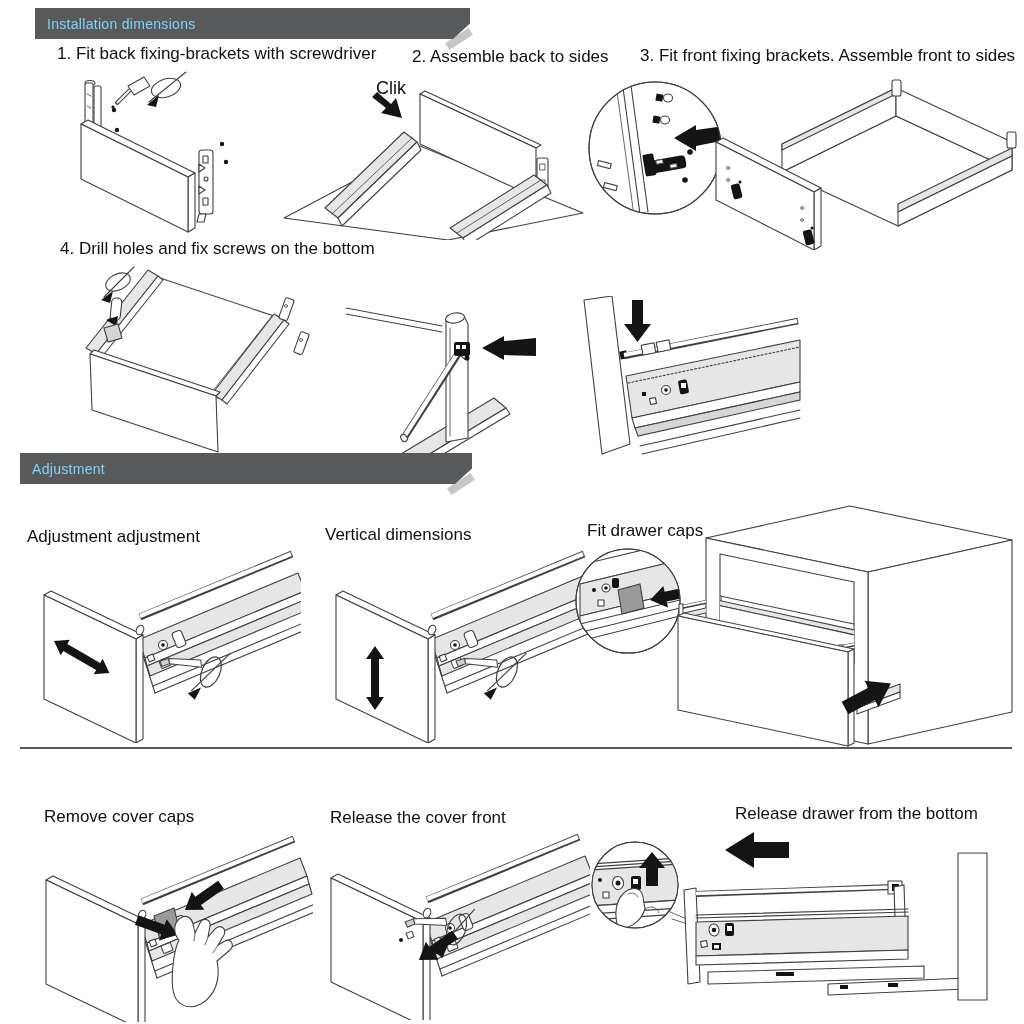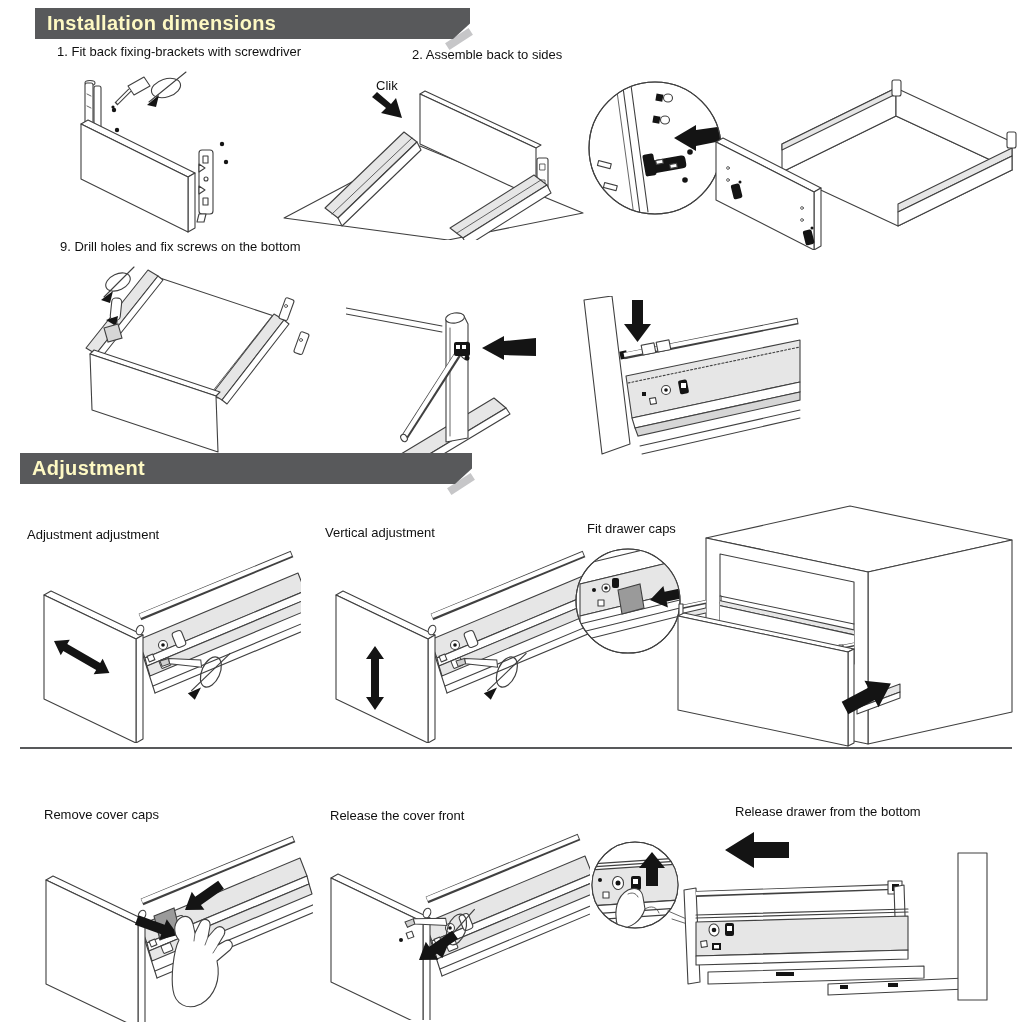--- a/index.html
+++ b/index.html
@@ -1,23 +1,23 @@
 <!DOCTYPE html>
 <html><head>
 <meta charset="utf-8">
 <style>
 *{margin:0;padding:0;box-sizing:border-box}
 html,body{background:#fff}
 .page{position:relative;width:1024px;height:1024px;background:#fff;font-family:"Liberation Sans",sans-serif;overflow:hidden}
 .banner{position:absolute;height:31px}
 .banner .fold{position:absolute;right:-3px;bottom:-4px;width:28px;height:8px;background:#c6c6c8;transform:rotate(-33deg)}
 .banner .bar{position:absolute;inset:0;background:#58595b;clip-path:polygon(0 0,100% 0,100% 50%,calc(100% - 17px) 100%,0 100%);display:flex;align-items:center;padding-left:12px}
-.banner .bar span{color:#fef9c3;font-size:20px;font-weight:700;letter-spacing:.3px}
-.cap{position:absolute;font-size:13px;color:#101010;white-space:nowrap}
-.cap.clik{font-size:13px}
+.banner .bar span{color:#7dd3fc;font-size:14px;font-weight:400;letter-spacing:.3px}
+.cap{position:absolute;font-size:17px;color:#101010;white-space:nowrap}
+.cap.clik{font-size:18px}
 .cap.small{font-size:9.5px;color:#222}
 .rule{position:absolute;background:#58595b}
 .fig{position:absolute}
 .ln{fill:none;stroke:#404040;stroke-width:1.1;stroke-linecap:round;stroke-linejoin:round}
 .thin{stroke-width:.8}
 .wh{fill:#fff;stroke:#404040;stroke-width:1.1;stroke-linejoin:round}
 .gy{fill:#e6e6e6;stroke:#404040;stroke-width:1.1;stroke-linejoin:round}
 .g2{fill:#d6d6d6;stroke:#404040;stroke-width:1.1}
 .blk{fill:#141414;stroke:none}
 .cpp{fill:#9a9a9a;stroke:#404040;stroke-width:1.1}
@@ -68,21 +68,22 @@
   
   <div class="banner" style="left:35px;top:8px;width:435px">
     <span class="fold"></span>
     <span class="bar">
         <span>Installation dimensions</span>
       </span>
   </div>
 
   <span class="cap" style="left:57px;top:44px">1. Fit back fixing-brackets with screwdriver</span>
   <span class="cap" style="left:412px;top:47px">2. Assemble back to sides</span>
-  <span class="cap" style="left:60px;top:239px">9. Drill holes and fix screws on the bottom</span>
+  <span class="cap" style="left:640px;top:46px">3. Fit front fixing brackets. Assemble front to sides</span>
+  <span class="cap" style="left:60px;top:239px">4. Drill holes and fix screws on the bottom</span>
   <span class="cap clik" style="left:376px;top:78px">Clik</span>
 
   
   <svg class="fig" style="left:56px;top:64px" width="200" height="175" viewBox="0 0 200 175">
     <g>
       <ellipse class="ln" cx="110" cy="24" rx="15" ry="9" transform="rotate(-18 110 24)"></ellipse>
       <line class="ln" x1="93" y1="38" x2="130" y2="8"></line>
       <polygon class="blk" points="91,41 103,31 100,43"></polygon>
       <polygon class="wh" points="72,22 88,13 94,22 78,31"></polygon>
       <line x1="74" y1="26" x2="60" y2="40" stroke="#404040" stroke-width="4"></line>
@@ -286,21 +287,21 @@
 
   
   <div class="banner" style="left:20px;top:453px;width:452px">
     <span class="fold"></span>
     <span class="bar">
         <span>Adjustment</span>
       </span>
   </div>
 
   <span class="cap" style="left:27px;top:527px">Adjustment adjustment</span>
-  <span class="cap" style="left:325px;top:525px">Vertical adjustment</span>
+  <span class="cap" style="left:325px;top:525px">Vertical dimensions</span>
   <span class="cap" style="left:587px;top:521px">Fit drawer caps</span>
   <span class="cap small" style="left:615px;top:626px">Press-in</span>
 
   
   <svg class="fig" style="left:26px;top:543px" width="275" height="200" viewBox="0 0 275 200">
     <use href="#cornerview"></use>
     <use href="#dblarrow" transform="translate(28,98) rotate(30)"></use>
     <use href="#driver" transform="translate(134,118) rotate(10)"></use>
   </svg>
 

